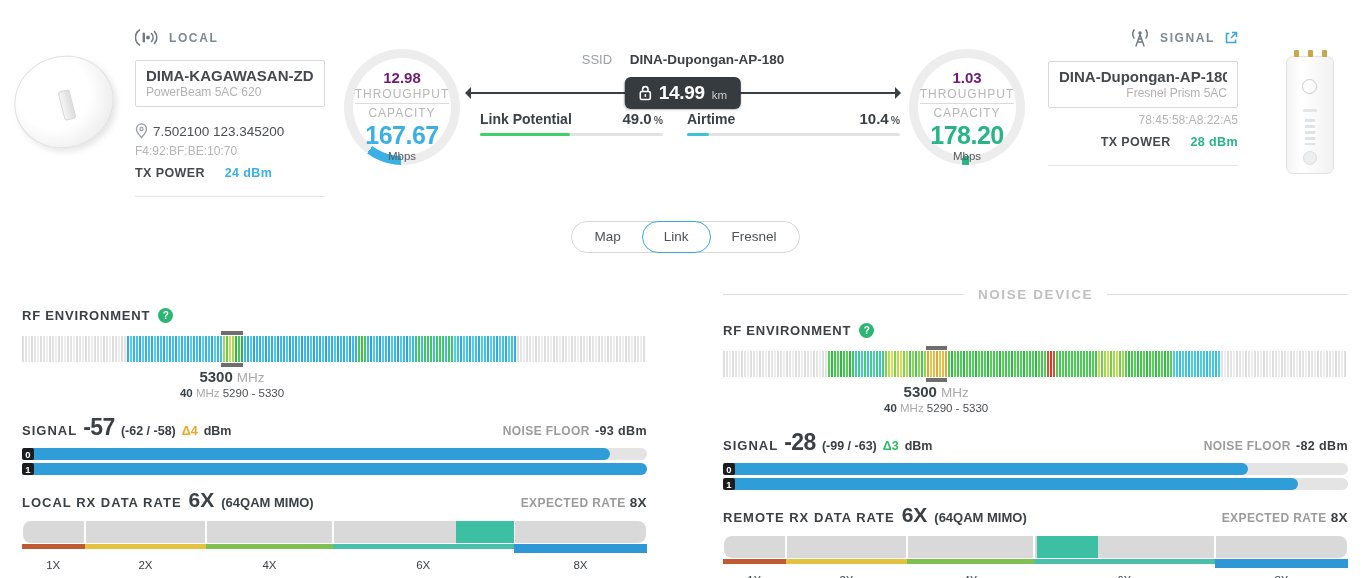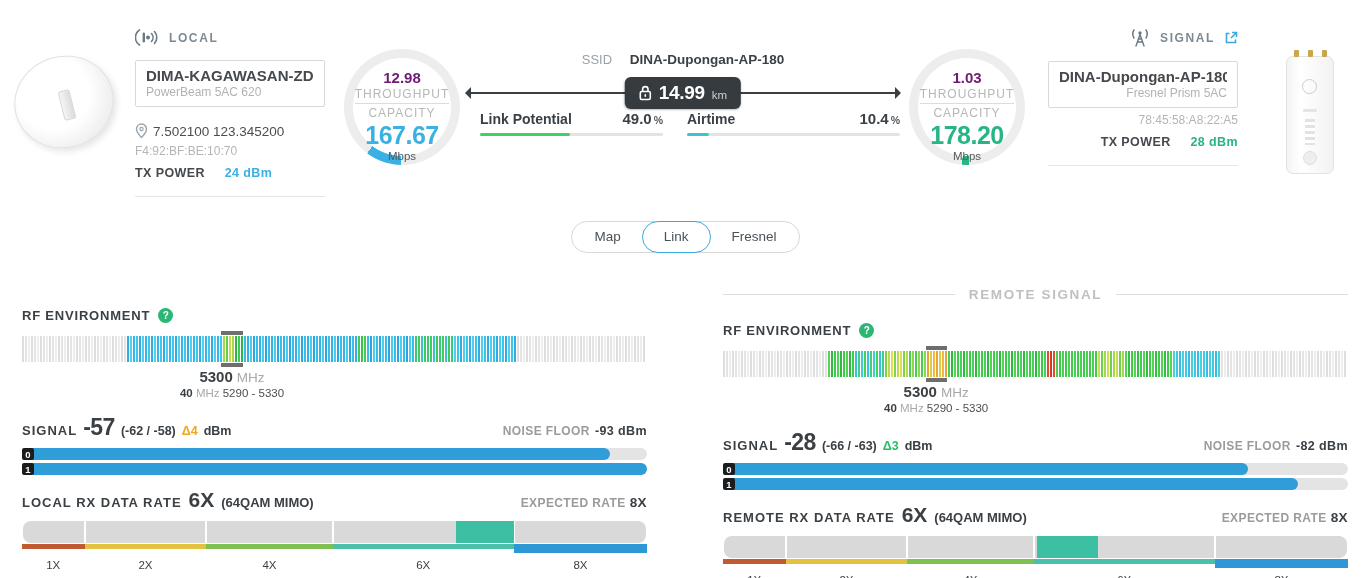--- a/index.html
+++ b/index.html
@@ -329,41 +329,41 @@
           <div class="rseg last" style="left: calc(78.7% + 1px); width: calc(21.3% - 2px);"></div>
           <div class="rstrip expected" style="left: 78.7%; width: 21.3%; background: rgb(46, 151, 213);"></div>
           <div class="rlabel" style="left: 89.35%;">8X</div>
           <div class="rmark" style="left: 69.5%; width: 9.2%;"></div>
         </div>
     </div>
 
     <div class="panel">
       <div class="sec-head">
         <div class="ln"></div>
-        <div class="tt">REMOTE SIGNAL</div>
+        <div class="tt">NOISE DEVICE</div>
         <div class="ln"></div>
       </div>
       <div class="rf-row">
         <span class="rf-lab">RF ENVIRONMENT</span>
         <span class="help">?</span>
       </div>
       <div class="spectrum"><span class="st" style="background: rgb(222, 222, 222);"></span><span class="st" style="background: rgb(228, 228, 228);"></span><span class="st" style="background: rgb(237, 237, 237);"></span><span class="st" style="background: rgb(222, 222, 222);"></span><span class="st" style="background: rgb(228, 228, 228);"></span><span class="st" style="background: rgb(237, 237, 237);"></span><span class="st" style="background: rgb(222, 222, 222);"></span><span class="st" style="background: rgb(228, 228, 228);"></span><span class="st" style="background: rgb(237, 237, 237);"></span><span class="st" style="background: rgb(222, 222, 222);"></span><span class="st" style="background: rgb(228, 228, 228);"></span><span class="st" style="background: rgb(237, 237, 237);"></span><span class="st" style="background: rgb(222, 222, 222);"></span><span class="st" style="background: rgb(228, 228, 228);"></span><span class="st" style="background: rgb(237, 237, 237);"></span><span class="st" style="background: rgb(222, 222, 222);"></span><span class="st" style="background: rgb(228, 228, 228);"></span><span class="st" style="background: rgb(237, 237, 237);"></span><span class="st" style="background: rgb(222, 222, 222);"></span><span class="st" style="background: rgb(228, 228, 228);"></span><span class="st" style="background: rgb(237, 237, 237);"></span><span class="st" style="background: rgb(222, 222, 222);"></span><span class="st" style="background: rgb(228, 228, 228);"></span><span class="st" style="background: rgb(237, 237, 237);"></span><span class="st" style="background: rgb(222, 222, 222);"></span><span class="st" style="background: rgb(228, 228, 228);"></span><span class="st" style="background: rgb(237, 237, 237);"></span><span class="st" style="background: rgb(222, 222, 222);"></span><span class="st" style="background: rgb(228, 228, 228);"></span><span class="st" style="background: rgb(237, 237, 237);"></span><span class="st" style="background: rgb(222, 222, 222);"></span><span class="st" style="background: rgb(228, 228, 228);"></span><span class="st" style="background: rgb(237, 237, 237);"></span><span class="st" style="background: rgb(222, 222, 222);"></span><span class="st" style="background: rgb(228, 228, 228);"></span><span class="st" style="background: rgb(82, 212, 82);"></span><span class="st" style="background: rgb(47, 185, 68);"></span><span class="st" style="background: rgb(62, 203, 74);"></span><span class="st" style="background: rgb(82, 212, 82);"></span><span class="st" style="background: rgb(47, 185, 68);"></span><span class="st" style="background: rgb(62, 203, 74);"></span><span class="st" style="background: rgb(82, 212, 82);"></span><span class="st" style="background: rgb(47, 185, 68);"></span><span class="st" style="background: rgb(62, 203, 74);"></span><span class="st" style="background: rgb(55, 193, 230);"></span><span class="st" style="background: rgb(67, 206, 126);"></span><span class="st" style="background: rgb(63, 205, 212);"></span><span class="st" style="background: rgb(69, 208, 92);"></span><span class="st" style="background: rgb(55, 193, 230);"></span><span class="st" style="background: rgb(67, 206, 126);"></span><span class="st" style="background: rgb(63, 205, 212);"></span><span class="st" style="background: rgb(69, 208, 92);"></span><span class="st" style="background: rgb(55, 193, 230);"></span><span class="st" style="background: rgb(67, 206, 126);"></span><span class="st" style="background: rgb(126, 210, 78);"></span><span class="st" style="background: rgb(184, 218, 76);"></span><span class="st" style="background: rgb(218, 222, 80);"></span><span class="st" style="background: rgb(126, 210, 78);"></span><span class="st" style="background: rgb(184, 218, 76);"></span><span class="st" style="background: rgb(218, 222, 80);"></span><span class="st" style="background: rgb(126, 210, 78);"></span><span class="st" style="background: rgb(184, 218, 76);"></span><span class="st" style="background: rgb(70, 206, 82);"></span><span class="st" style="background: rgb(142, 214, 78);"></span><span class="st" style="background: rgb(70, 206, 82);"></span><span class="st" style="background: rgb(142, 214, 78);"></span><span class="st" style="background: rgb(70, 206, 82);"></span><span class="st" style="background: rgb(142, 214, 78);"></span><span class="st" style="background: rgb(232, 164, 56);"></span><span class="st" style="background: rgb(216, 206, 76);"></span><span class="st" style="background: rgb(240, 184, 62);"></span><span class="st" style="background: rgb(232, 164, 56);"></span><span class="st" style="background: rgb(216, 206, 76);"></span><span class="st" style="background: rgb(240, 184, 62);"></span><span class="st" style="background: rgb(232, 164, 56);"></span><span class="st" style="background: rgb(72, 208, 94);"></span><span class="st" style="background: rgb(47, 185, 68);"></span><span class="st" style="background: rgb(82, 212, 82);"></span><span class="st" style="background: rgb(62, 203, 74);"></span><span class="st" style="background: rgb(72, 208, 94);"></span><span class="st" style="background: rgb(47, 185, 68);"></span><span class="st" style="background: rgb(82, 212, 82);"></span><span class="st" style="background: rgb(62, 203, 74);"></span><span class="st" style="background: rgb(72, 208, 94);"></span><span class="st" style="background: rgb(47, 185, 68);"></span><span class="st" style="background: rgb(82, 212, 82);"></span><span class="st" style="background: rgb(62, 203, 74);"></span><span class="st" style="background: rgb(72, 208, 94);"></span><span class="st" style="background: rgb(47, 185, 68);"></span><span class="st" style="background: rgb(82, 212, 82);"></span><span class="st" style="background: rgb(62, 203, 74);"></span><span class="st" style="background: rgb(72, 208, 94);"></span><span class="st" style="background: rgb(47, 185, 68);"></span><span class="st" style="background: rgb(82, 212, 82);"></span><span class="st" style="background: rgb(62, 203, 74);"></span><span class="st" style="background: rgb(72, 208, 94);"></span><span class="st" style="background: rgb(47, 185, 68);"></span><span class="st" style="background: rgb(82, 212, 82);"></span><span class="st" style="background: rgb(62, 203, 74);"></span><span class="st" style="background: rgb(72, 208, 94);"></span><span class="st" style="background: rgb(47, 185, 68);"></span><span class="st" style="background: rgb(82, 212, 82);"></span><span class="st" style="background: rgb(62, 203, 74);"></span><span class="st" style="background: rgb(72, 208, 94);"></span><span class="st" style="background: rgb(47, 185, 68);"></span><span class="st" style="background: rgb(82, 212, 82);"></span><span class="st" style="background: rgb(62, 203, 74);"></span><span class="st" style="background: rgb(72, 208, 94);"></span><span class="st" style="background: rgb(224, 76, 48);"></span><span class="st" style="background: rgb(212, 58, 40);"></span><span class="st" style="background: rgb(224, 76, 48);"></span><span class="st" style="background: rgb(74, 208, 84);"></span><span class="st" style="background: rgb(62, 203, 74);"></span><span class="st" style="background: rgb(74, 208, 84);"></span><span class="st" style="background: rgb(62, 203, 74);"></span><span class="st" style="background: rgb(74, 208, 84);"></span><span class="st" style="background: rgb(62, 203, 74);"></span><span class="st" style="background: rgb(74, 208, 84);"></span><span class="st" style="background: rgb(62, 203, 74);"></span><span class="st" style="background: rgb(74, 208, 84);"></span><span class="st" style="background: rgb(62, 203, 74);"></span><span class="st" style="background: rgb(74, 208, 84);"></span><span class="st" style="background: rgb(62, 203, 74);"></span><span class="st" style="background: rgb(74, 208, 84);"></span><span class="st" style="background: rgb(62, 203, 74);"></span><span class="st" style="background: rgb(204, 220, 80);"></span><span class="st" style="background: rgb(110, 208, 78);"></span><span class="st" style="background: rgb(164, 216, 76);"></span><span class="st" style="background: rgb(204, 220, 80);"></span><span class="st" style="background: rgb(110, 208, 78);"></span><span class="st" style="background: rgb(164, 216, 76);"></span><span class="st" style="background: rgb(204, 220, 80);"></span><span class="st" style="background: rgb(110, 208, 78);"></span><span class="st" style="background: rgb(164, 216, 76);"></span><span class="st" style="background: rgb(82, 212, 82);"></span><span class="st" style="background: rgb(53, 189, 72);"></span><span class="st" style="background: rgb(62, 203, 74);"></span><span class="st" style="background: rgb(82, 212, 82);"></span><span class="st" style="background: rgb(53, 189, 72);"></span><span class="st" style="background: rgb(62, 203, 74);"></span><span class="st" style="background: rgb(82, 212, 82);"></span><span class="st" style="background: rgb(53, 189, 72);"></span><span class="st" style="background: rgb(62, 203, 74);"></span><span class="st" style="background: rgb(82, 212, 82);"></span><span class="st" style="background: rgb(53, 189, 72);"></span><span class="st" style="background: rgb(62, 203, 74);"></span><span class="st" style="background: rgb(82, 212, 82);"></span><span class="st" style="background: rgb(53, 189, 72);"></span><span class="st" style="background: rgb(62, 203, 74);"></span><span class="st" style="background: rgb(82, 212, 82);"></span><span class="st" style="background: rgb(74, 208, 216);"></span><span class="st" style="background: rgb(63, 201, 224);"></span><span class="st" style="background: rgb(55, 188, 232);"></span><span class="st" style="background: rgb(74, 208, 216);"></span><span class="st" style="background: rgb(63, 201, 224);"></span><span class="st" style="background: rgb(55, 188, 232);"></span><span class="st" style="background: rgb(74, 208, 216);"></span><span class="st" style="background: rgb(63, 201, 224);"></span><span class="st" style="background: rgb(55, 188, 232);"></span><span class="st" style="background: rgb(74, 208, 216);"></span><span class="st" style="background: rgb(63, 201, 224);"></span><span class="st" style="background: rgb(55, 188, 232);"></span><span class="st" style="background: rgb(74, 208, 216);"></span><span class="st" style="background: rgb(63, 201, 224);"></span><span class="st" style="background: rgb(55, 188, 232);"></span><span class="st" style="background: rgb(74, 208, 216);"></span><span class="st" style="background: rgb(228, 228, 228);"></span><span class="st" style="background: rgb(237, 237, 237);"></span><span class="st" style="background: rgb(222, 222, 222);"></span><span class="st" style="background: rgb(228, 228, 228);"></span><span class="st" style="background: rgb(237, 237, 237);"></span><span class="st" style="background: rgb(222, 222, 222);"></span><span class="st" style="background: rgb(228, 228, 228);"></span><span class="st" style="background: rgb(237, 237, 237);"></span><span class="st" style="background: rgb(222, 222, 222);"></span><span class="st" style="background: rgb(228, 228, 228);"></span><span class="st" style="background: rgb(237, 237, 237);"></span><span class="st" style="background: rgb(222, 222, 222);"></span><span class="st" style="background: rgb(228, 228, 228);"></span><span class="st" style="background: rgb(237, 237, 237);"></span><span class="st" style="background: rgb(222, 222, 222);"></span><span class="st" style="background: rgb(228, 228, 228);"></span><span class="st" style="background: rgb(237, 237, 237);"></span><span class="st" style="background: rgb(222, 222, 222);"></span><span class="st" style="background: rgb(228, 228, 228);"></span><span class="st" style="background: rgb(237, 237, 237);"></span><span class="st" style="background: rgb(222, 222, 222);"></span><span class="st" style="background: rgb(228, 228, 228);"></span><span class="st" style="background: rgb(237, 237, 237);"></span><span class="st" style="background: rgb(222, 222, 222);"></span><span class="st" style="background: rgb(228, 228, 228);"></span><span class="st" style="background: rgb(237, 237, 237);"></span><span class="st" style="background: rgb(222, 222, 222);"></span><span class="st" style="background: rgb(228, 228, 228);"></span><span class="st" style="background: rgb(237, 237, 237);"></span><span class="st" style="background: rgb(222, 222, 222);"></span><span class="st" style="background: rgb(228, 228, 228);"></span><span class="st" style="background: rgb(237, 237, 237);"></span><span class="st" style="background: rgb(222, 222, 222);"></span><span class="st" style="background: rgb(228, 228, 228);"></span><span class="st" style="background: rgb(237, 237, 237);"></span><span class="st" style="background: rgb(222, 222, 222);"></span><span class="st" style="background: rgb(228, 228, 228);"></span><span class="st" style="background: rgb(237, 237, 237);"></span><span class="st" style="background: rgb(222, 222, 222);"></span><span class="st" style="background: rgb(228, 228, 228);"></span><span class="st" style="background: rgb(237, 237, 237);"></span><span class="st" style="background: rgb(222, 222, 222);"></span>
         <div class="sp-marker" style="left: 32.4%; width: 3.4%;"></div>
       </div>
       <div class="freq-wrap">
         <div class="freq-box" style="left: 34.1%;">
           <div class="freq-l1"><span class="f">5300</span><span class="u">MHz</span></div>
           <div class="freq-l2"><span class="b">40</span> <span class="u">MHz</span> <span>5290 - 5330</span></div>
         </div>
       </div>
       <div class="sig-row">
         <div class="sig-left">
           <span class="sig-lab">SIGNAL</span>
           <span class="sig-val">-28</span>
-          <span class="sig-ch">(-66 / -63)</span>
+          <span class="sig-ch">(-99 / -63)</span>
           <span class="sig-delta" style="color: rgb(39, 190, 102);">Δ3</span>
           <span class="sig-unit">dBm</span>
         </div>
         <div class="noise">
           <span>NOISE FLOOR</span><span class="nv">-82 dBm</span>
         </div>
       </div>
       <div class="chains">
         <div class="chain">
           <div class="chain-track"></div>

